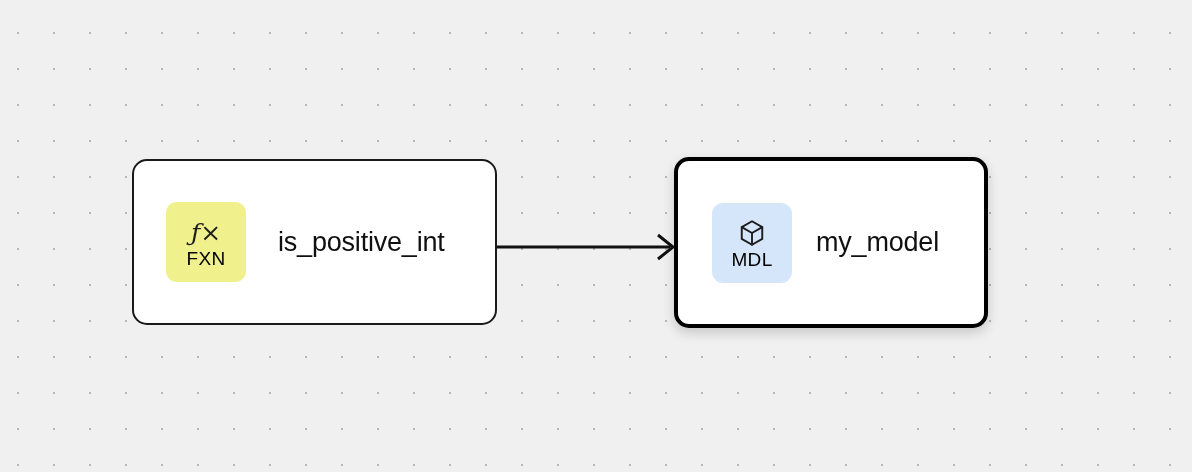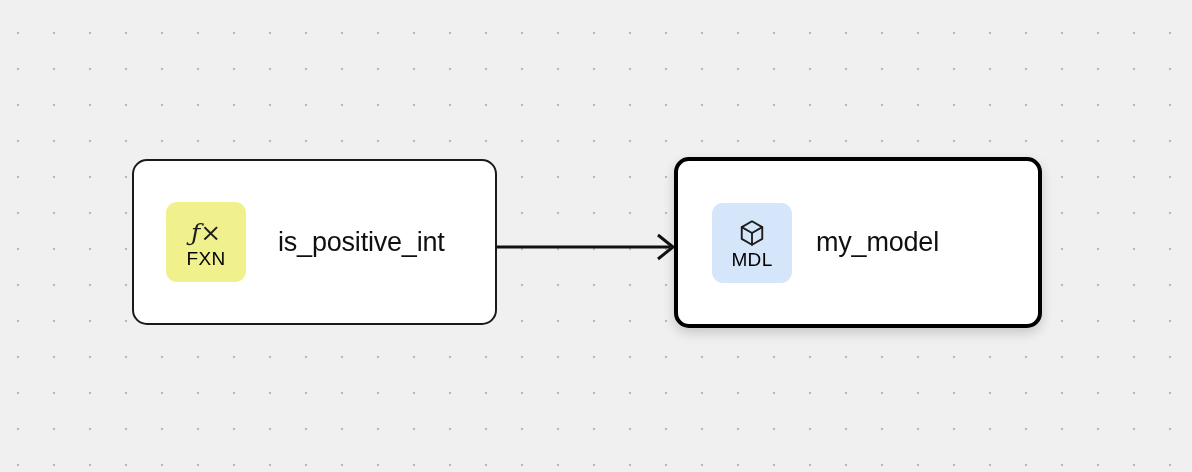--- a/index.html
+++ b/index.html
@@ -45,21 +45,21 @@
 
   #node-fxn {
     left: 132px;
     top: 159px;
     width: 365px;
     height: 166px;
   }
   #node-mdl {
     left: 674px;
     top: 157px;
-    width: 368px;
+    width: 314px;
     height: 171px;
   }
 
   
   .badge {
     flex: 0 0 auto;
     box-sizing: border-box;
     width: 80px;
     height: 80px;
     border-radius: 11px;

